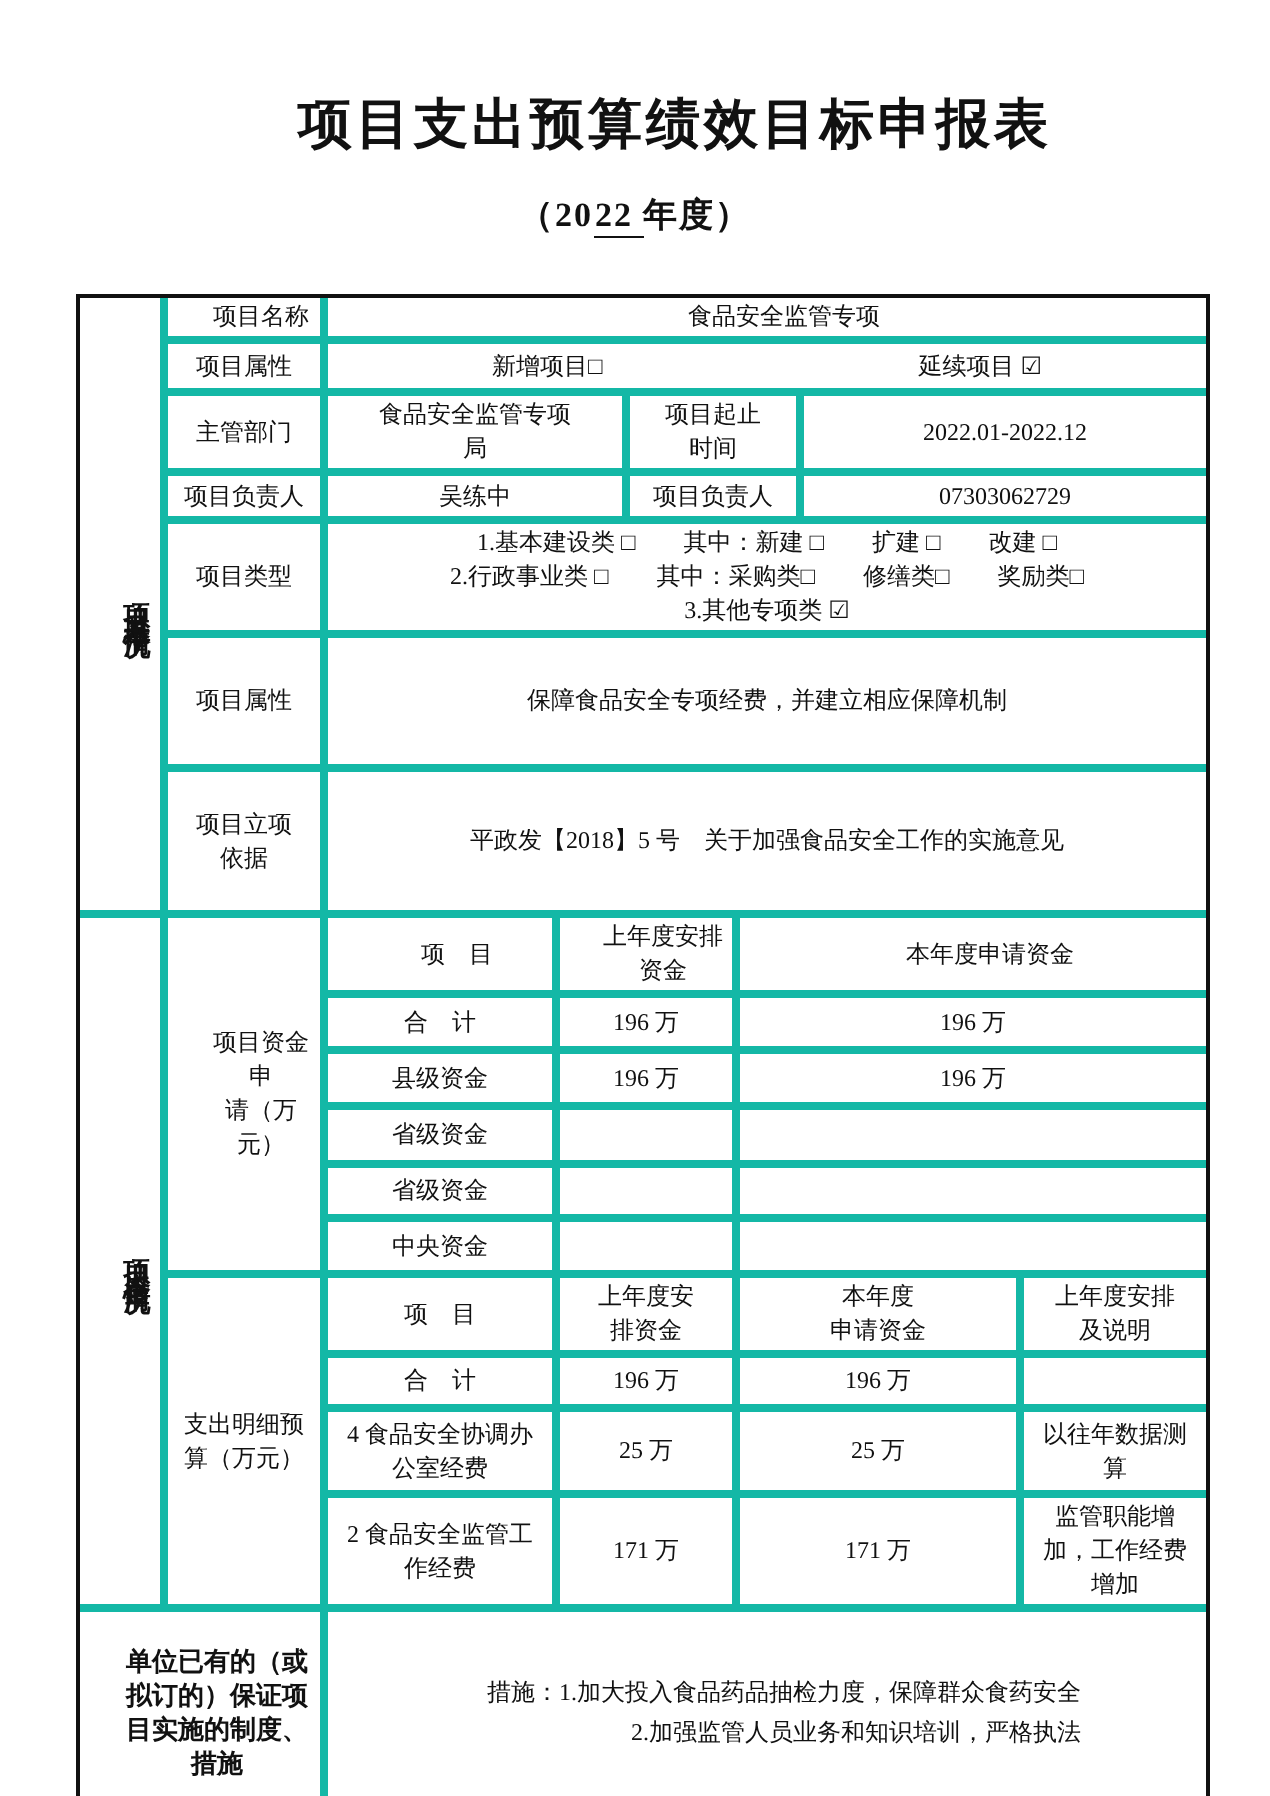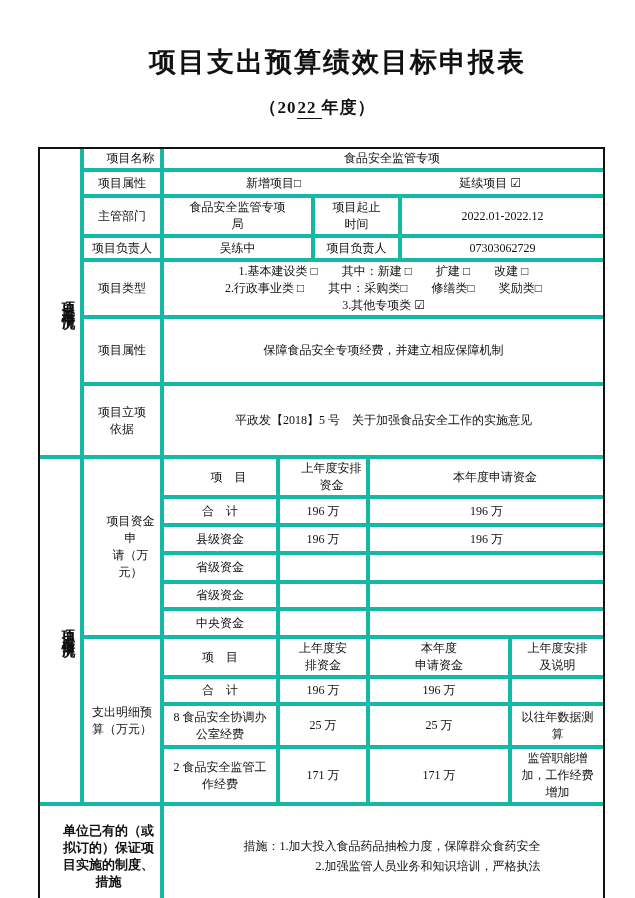--- a/index.html
+++ b/index.html
@@ -174,21 +174,21 @@
         <td class="pre">上年度安排
 及说明</td>
       </tr>
       <tr class="h27">
         <td>合　计</td>
         <td>196 万</td>
         <td>196 万</td>
         <td></td>
       </tr>
       <tr class="h43">
-        <td class="pre left">8 食品安全协调办
+        <td class="pre left">4 食品安全协调办
 公室经费</td>
         <td>25 万</td>
         <td>25 万</td>
         <td class="pre left">以往年数据测
 算</td>
       </tr>
       <tr class="h45">
         <td class="pre left">2 食品安全监管工
 作经费</td>
         <td>171 万</td>

